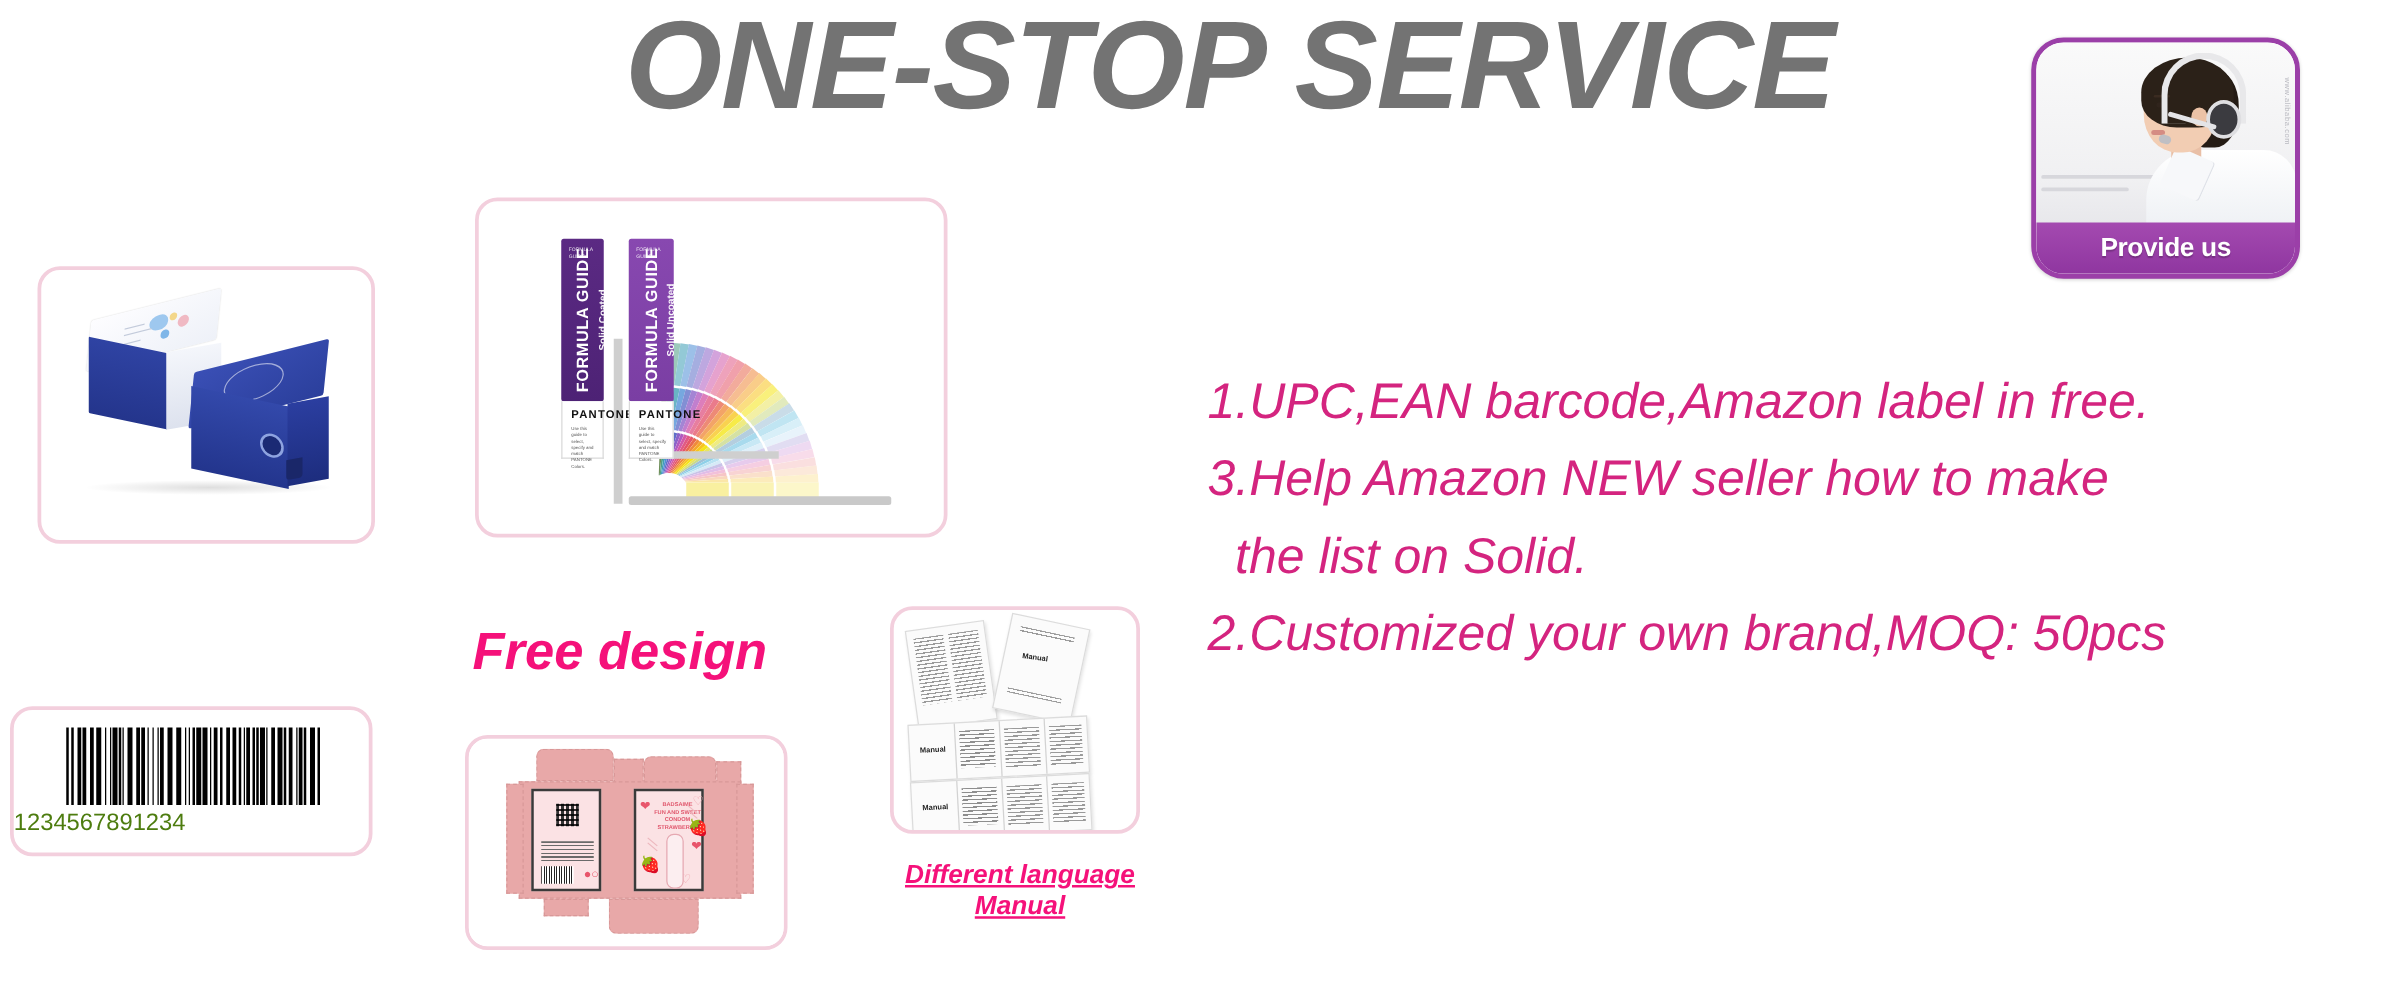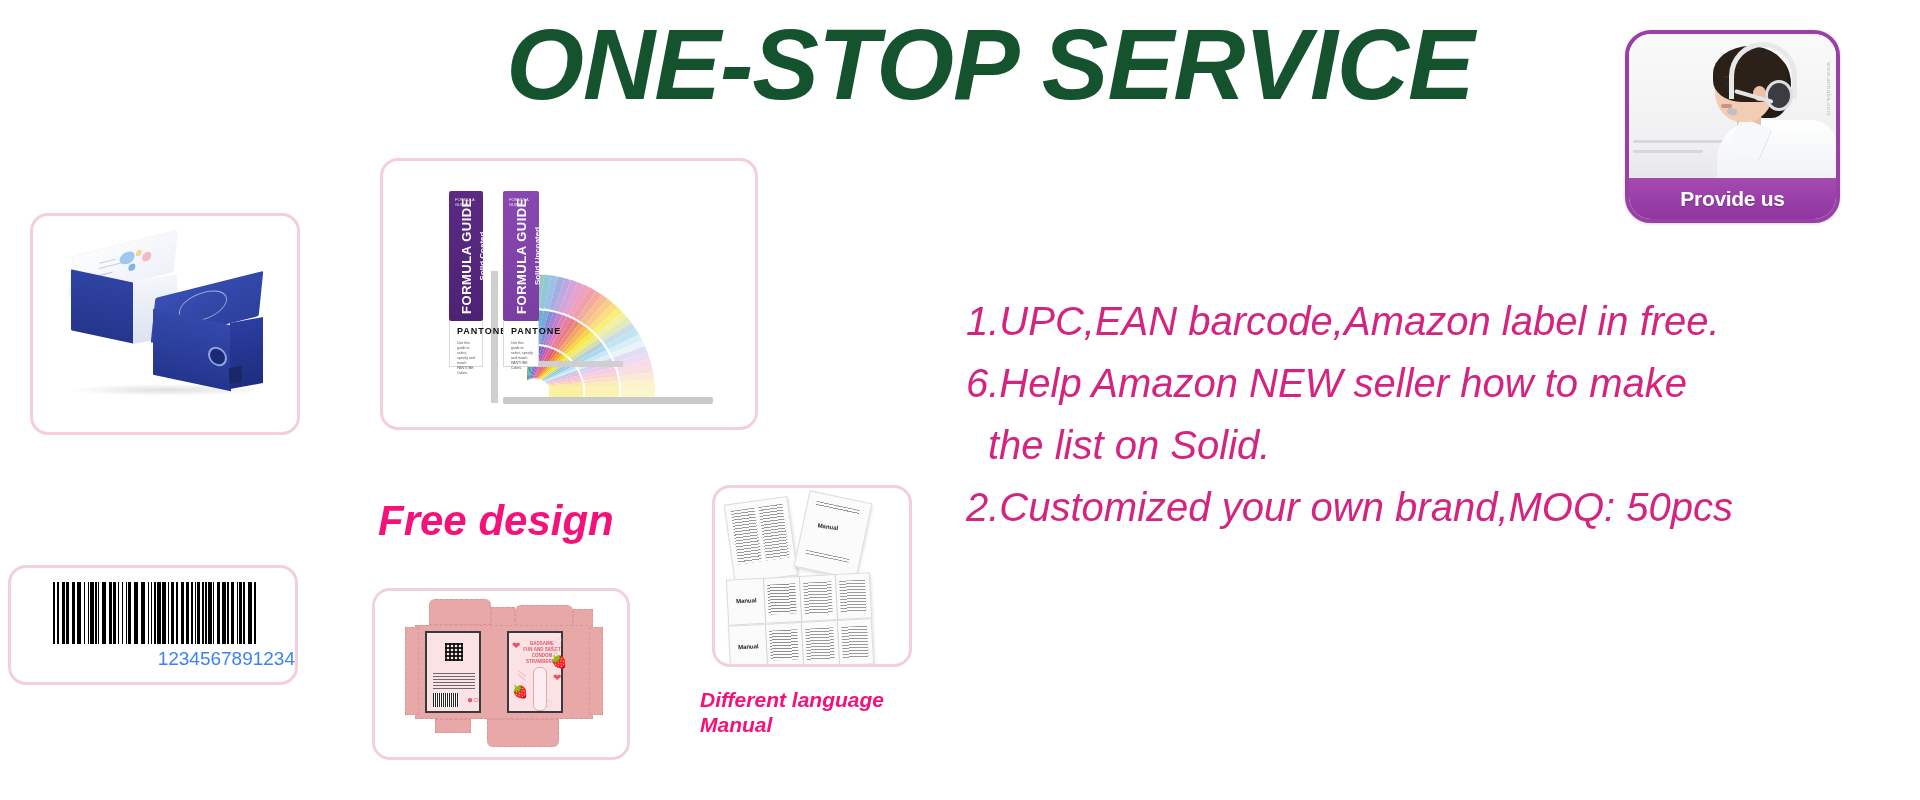--- a/index.html
+++ b/index.html
@@ -16,29 +16,28 @@
     width: 1920px;
     height: 800px;
     background: #ffffff;
     overflow: hidden;
   }
 
   
   #page-title {
     position: absolute;
     left: 500px;
-    top: 12px;
+    top: 0;
     width: 980px;
-    text-align: center;
     font-size: 100px;
     line-height: 104px;
     font-weight: bold;
     font-style: italic;
     letter-spacing: -1px;
-    color: #14532d;
+    color: #737373;
     white-space: nowrap;
     font-family: "Liberation Sans", sans-serif;
   }
 
   
   .photo-card {
     position: absolute;
     border: 3px solid #f3cfdd;
     border-radius: 18px;
     background: #ffffff;
@@ -119,21 +118,21 @@
   
   #barcode-card { left: 8px; top: 565px; width: 290px; height: 120px; }
   #barcode-bars {
     position: absolute; left: 42px; top: 14px; width: 206px; height: 62px;
   }
   #barcode-bars i {
     position: absolute; top: 0; height: 100%; background: #000;
   }
   #barcode-number {
     position: absolute; left: 0; right: 0; top: 80px;
-    text-align: right; font-size: 19px; color: #3b82f6;
+    text-align: left; font-size: 19px; color: #4d7c0f;
     font-family: "Liberation Sans", sans-serif;
   }
 
   
   #pantone-card { left: 380px; top: 158px; width: 378px; height: 272px; }
   #pantone-stage { position: absolute; inset: 0; }
   .pg-deck {
     position: absolute; border-radius: 2px;
     background: linear-gradient(180deg,#5b2a83 0%, #4d2275 100%);
     color: #fff;
@@ -307,22 +306,22 @@
     color: #f5117a;
     font-weight: bold;
     font-style: italic;
     font-family: "Liberation Sans", sans-serif;
   }
   #free-design-caption {
     left: 378px; top: 497px; font-size: 42px; line-height: 48px;
     white-space: nowrap;
   }
   #manual-caption {
-    left: 700px; top: 687px; width: 232px; text-align: left;
-    font-size: 21px; line-height: 25px;
+    left: 700px; top: 687px; width: 232px; text-align: center;
+    font-size: 21px; line-height: 25px; text-decoration: underline;
   }
 
   
   #features-list {
     position: absolute; left: 966px; top: 290px; width: 945px;
   }
   #features-list .feature-line {
     color: #d4247f;
     font-style: italic;
     font-size: 40px;
@@ -695,18 +694,18 @@
 
   <div class="caption" id="free-design-caption">Free design</div>
 
   <div class="caption" id="manual-caption">
     <span>Different language</span><br>
     <span>Manual</span>
   </div>
 
   <div id="features-list">
       <div class="feature-line">1.UPC,EAN barcode,Amazon label in free.</div>
-      <div class="feature-line">6.Help Amazon NEW seller how to make</div>
+      <div class="feature-line">3.Help Amazon NEW seller how to make</div>
       <div class="feature-line indent">the list on Solid.</div>
       <div class="feature-line">2.Customized your own brand,MOQ: 50pcs</div>
     </div>
 
 </div>
 
 </body></html>

